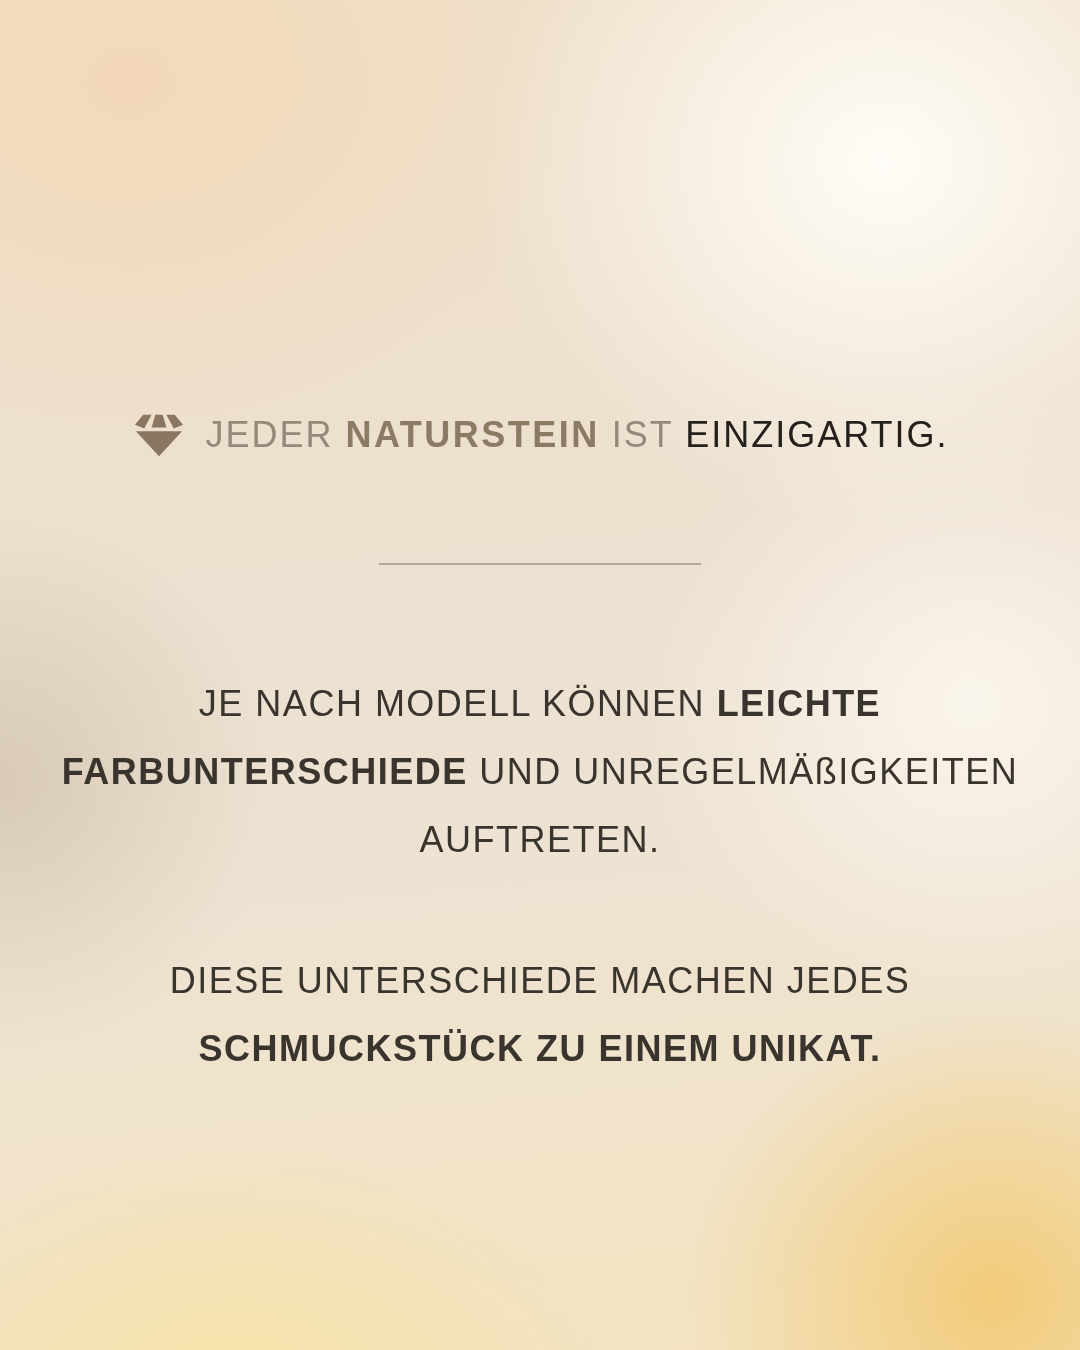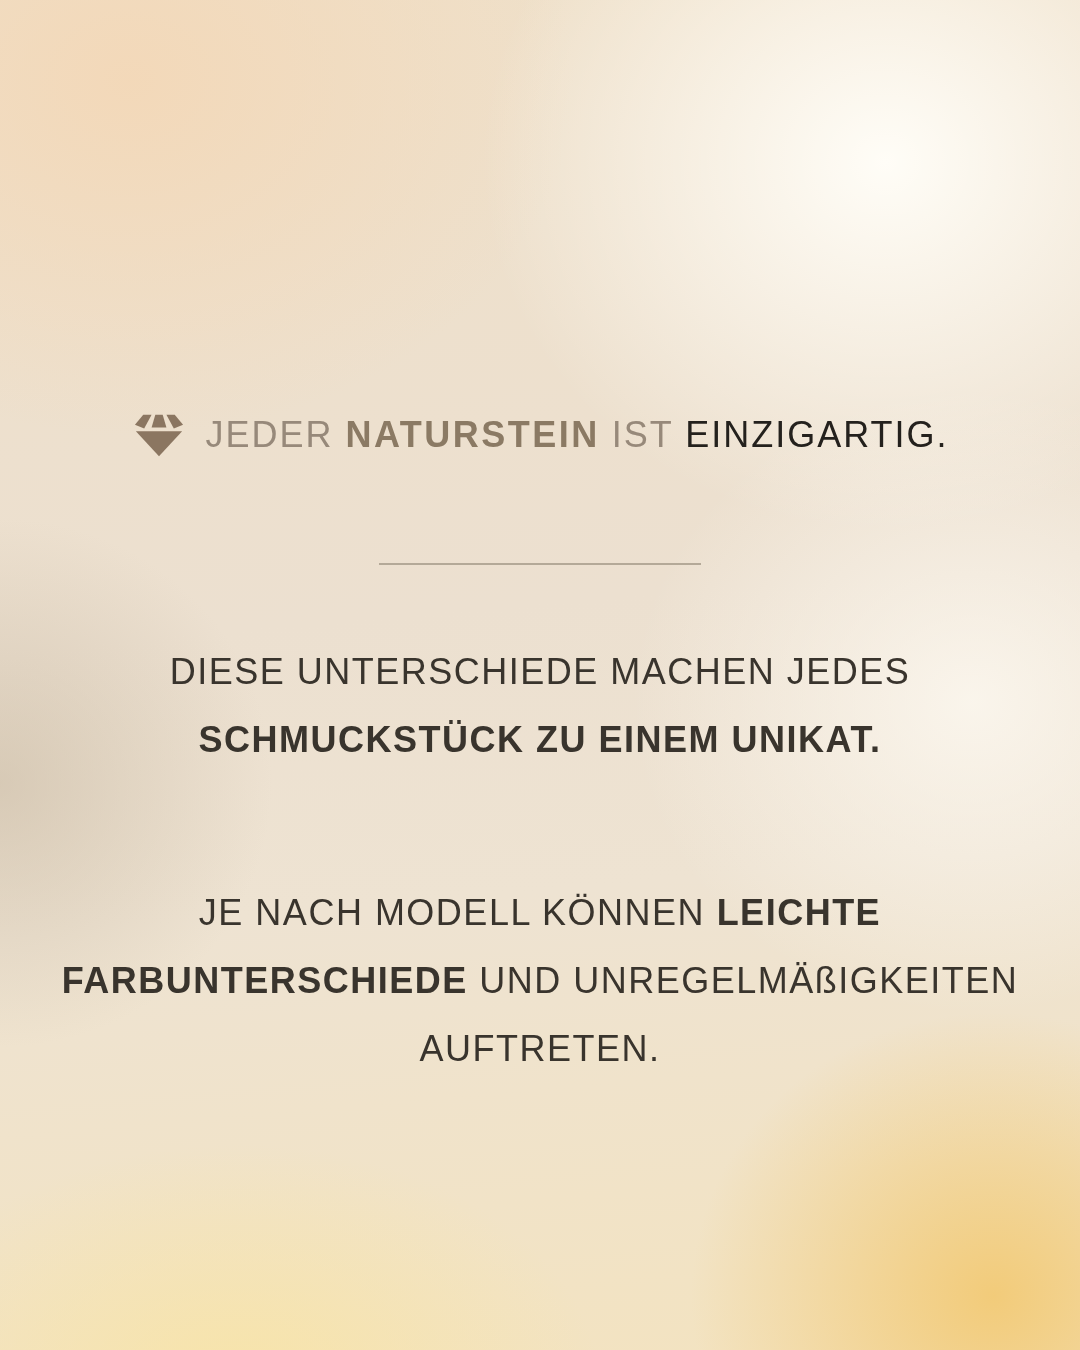--- a/index.html
+++ b/index.html
@@ -76,18 +76,18 @@
           <polygon points="26,5 34,5 38,19 22,19"></polygon>
           <polygon points="38,5 47,5 56,16 46,20"></polygon>
           <polygon points="5,23 55,23 30,50"></polygon>
         </svg>
       </span>
       <span><span class="seg-muted">JEDER </span><span class="seg-brand">NATURSTEIN</span><span class="seg-muted"> IST </span><span class="seg-dark">EINZIGARTIG.</span></span>
     </div>
 
     <div class="divider"></div>
 
+    <p class="para para-1"><span>JE NACH MODELL KÖNNEN </span><strong>LEICHTE</strong><br><strong>FARBUNTERSCHIEDE</strong><span> UND UNREGELMÄßIGKEITEN</span><br><span>AUFTRETEN.</span></p>
+
     <p class="para para-2"><span>DIESE UNTERSCHIEDE MACHEN JEDES</span><br><strong>SCHMUCKSTÜCK ZU EINEM UNIKAT.</strong></p>
-
-    <p class="para para-1"><span>JE NACH MODELL KÖNNEN </span><strong>LEICHTE</strong><br><strong>FARBUNTERSCHIEDE</strong><span> UND UNREGELMÄßIGKEITEN</span><br><span>AUFTRETEN.</span></p>
 
   </div>
 </div>
 
 </body></html>

